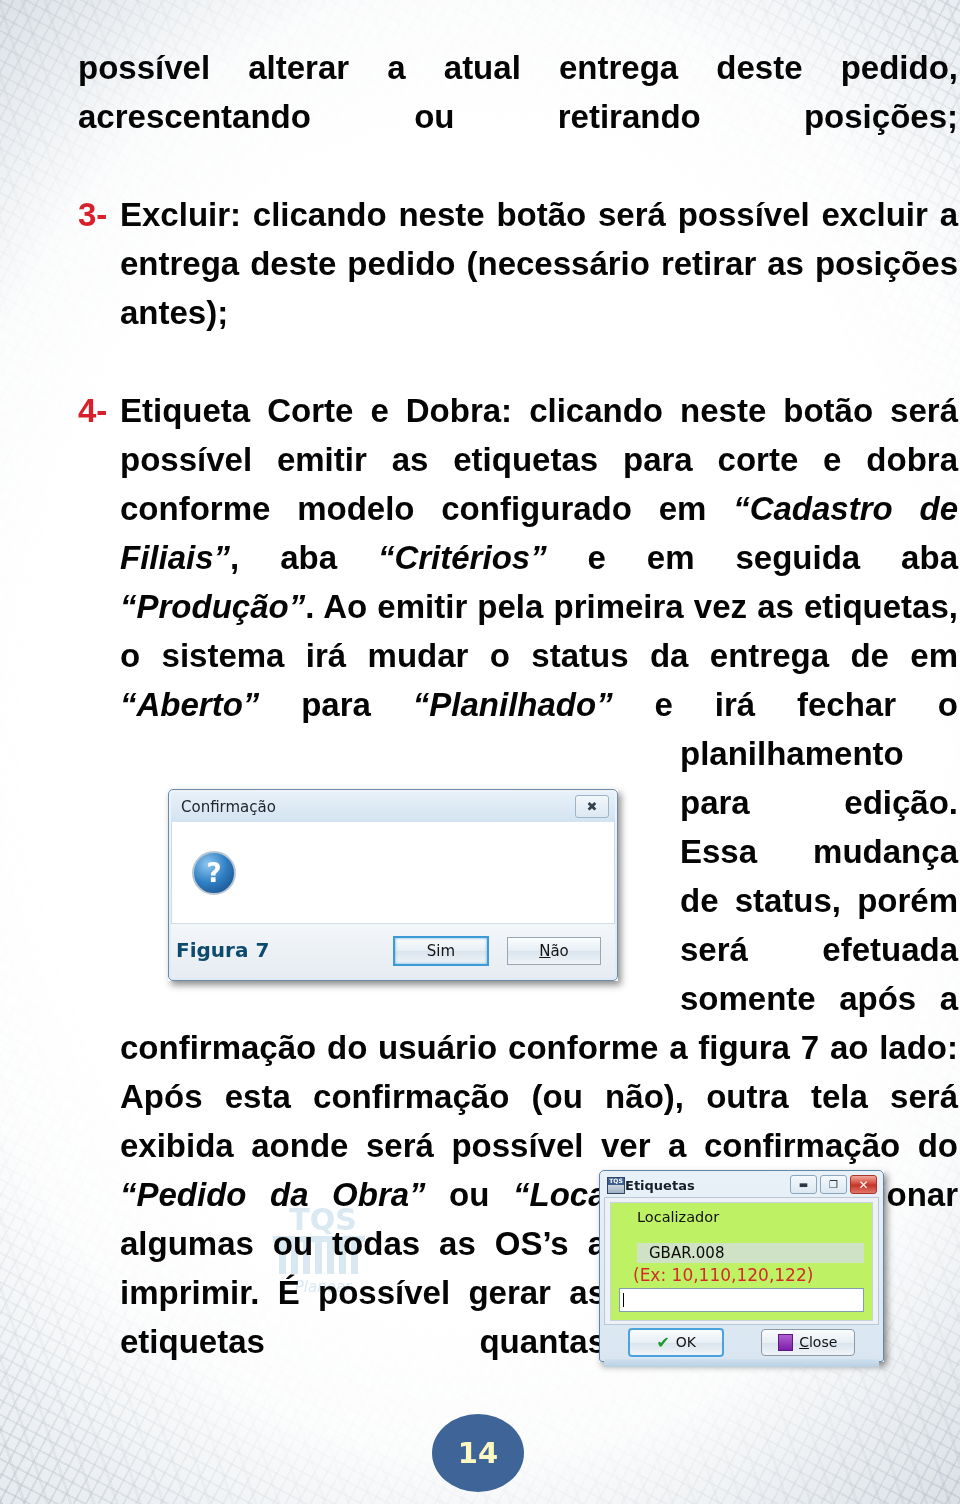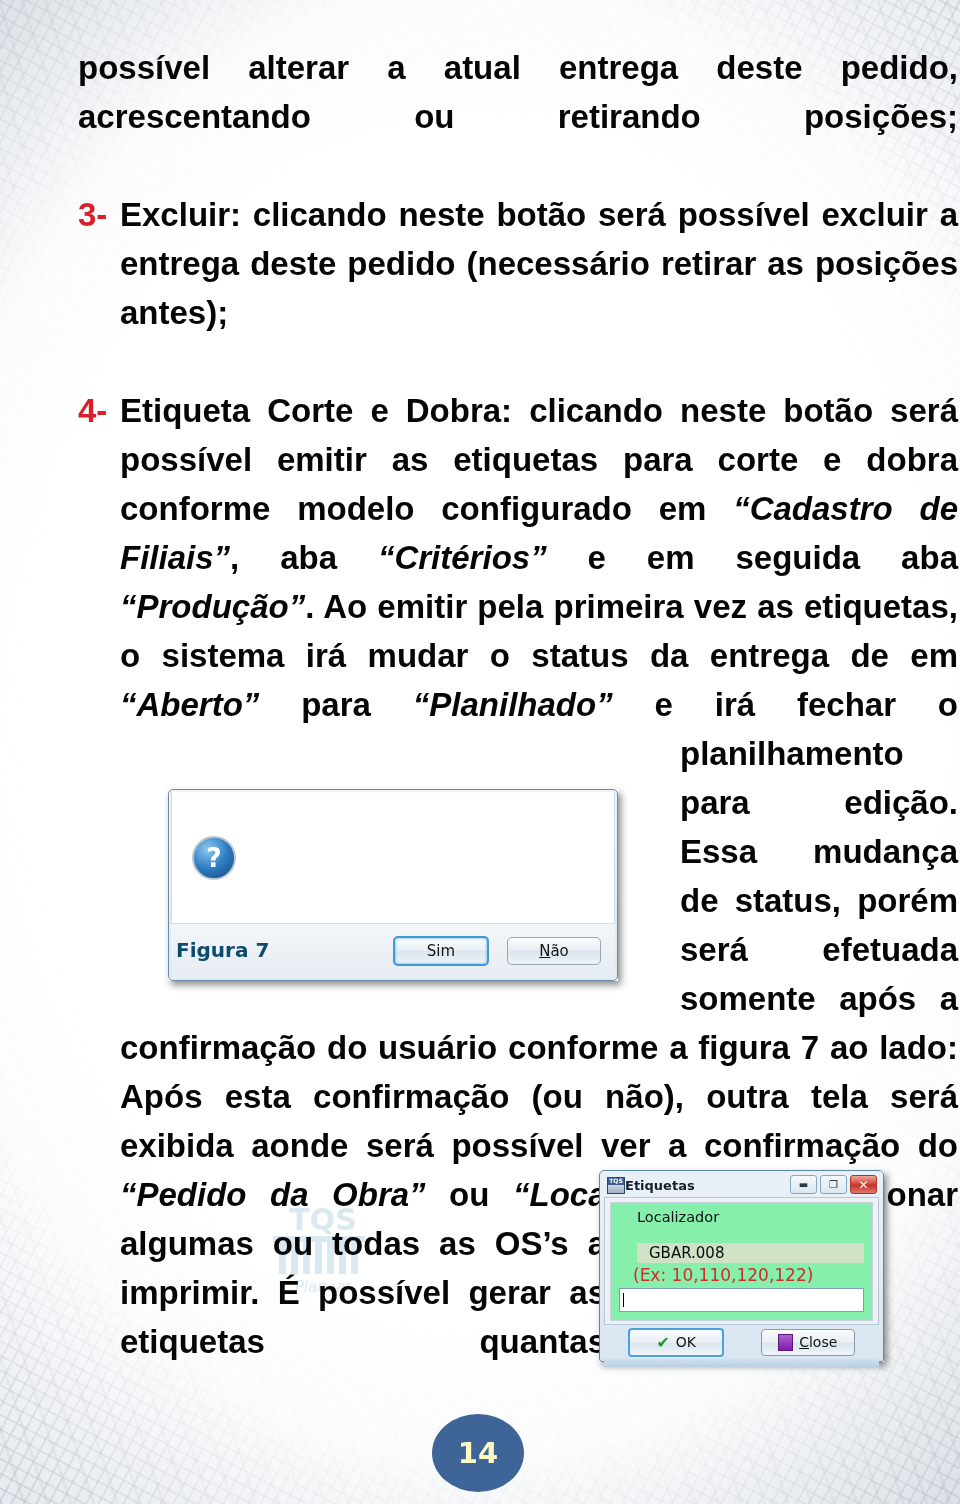--- a/index.html
+++ b/index.html
@@ -236,21 +236,21 @@
     display: flex;
     align-items: center;
     justify-content: flex-end;
     padding-right: 14px;
     gap: 18px;
     border-radius: 0 0 3px 3px;
   }
   .w7btn {
     width: 92px;
     height: 26px;
-    border-radius: 5px;
+    border-radius: 0;
     display: flex;
     align-items: center;
     justify-content: center;
     font-size: 15px;
     color: #141414;
     font-family: "DejaVu Sans", sans-serif;
     background: linear-gradient(180deg,#fbfdfe 0%,#e7eef4 48%,#dbe5ee 52%,#eef4f8 100%);
     border: 1px solid #9aa7b3;
   }
   .w7btn.focused {
@@ -358,21 +358,21 @@
     border: 1px solid #b9c8d6;
     margin: 0 2px;
     display: flex;
     flex-direction: column;
     padding: 4px 5px 3px 5px;
     box-sizing: border-box;
   }
   .etq-group {
     flex: 1 1 auto;
     border: 1px solid #c6d2dd;
-    background: #86efac;
+    background: #bef264;
     padding: 6px 8px 8px 8px;
     box-sizing: border-box;
   }
   .lbl-localizador {
     font-size: 14.5px;
     color: #111111;
     margin-left: 18px;
     font-family: "DejaVu Sans", sans-serif;
   }
   .loc-value {
@@ -509,20 +509,24 @@
       <span class="li-marker">4-</span>
       <span class="li-body">
         <b>Etiqueta Corte e Dobra:</b><span> clicando neste botão será possível emitir as etiquetas para corte e dobra conforme modelo configurado em </span><i class="it">“Cadastro de Filiais”</i><span>, aba </span><i class="it">“Critérios”</i><span> e em seguida aba </span><i class="it">“Produção”</i><span>. Ao emitir pela primeira vez as etiquetas, o sistema irá mudar o status da entrega de em </span><i class="it">“Aberto”</i><span> para </span><i class="it">“Planilhado”</i><span class="fig1-spacer"></span><span> e irá fechar o planilhamento para edição. Essa mudança de status, porém será efetuada somente após a confirmação do usuário conforme a figura 7 ao lado: Após esta confirmação (ou não), outra tela será exibida aonde será possível ver a confirmação do </span><i class="it">“Pedido da Obra”</i><span> ou </span><i class="it">“Localizador”</i><span class="fig2-spacer"></span><span> e selecionar algumas ou todas as OS’s a imprimir. É possível gerar as etiquetas quantas</span><span class="force-justify"></span>
       </span>
     </div>
 
   </div>
 
   <div class="fig-confirm">
     <div class="win7-dlg">
+      <div class="win7-title">
+        <span class="t">Confirmação</span>
+        <div class="win7-close">✖</div>
+      </div>
       <div class="win7-body">
         <div class="q-icon">?</div>
       </div>
       <div class="win7-footer">
         <div class="w7btn focused">Sim</div>
         <div class="w7btn">
             <u>N</u>
             <span>ão</span>
           </div>
       </div>

